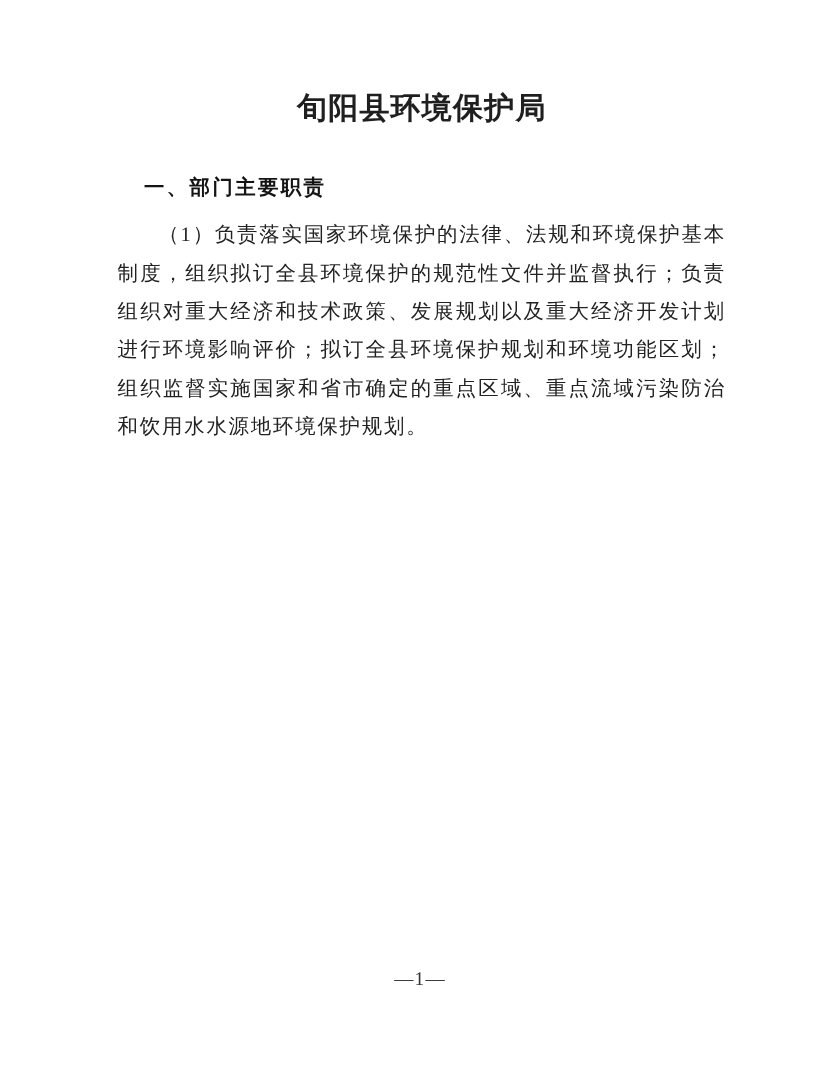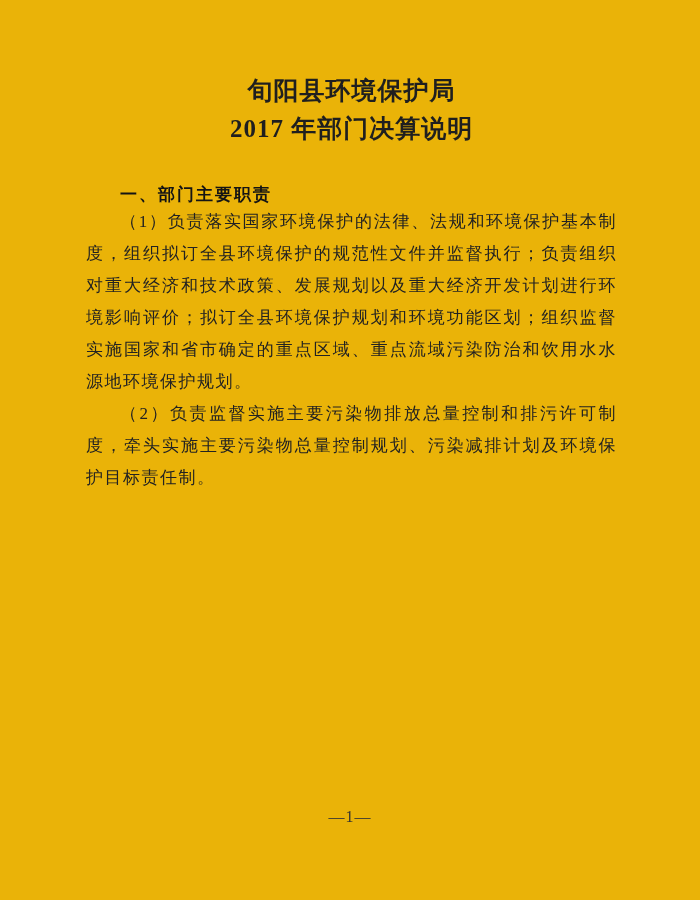--- a/index.html
+++ b/index.html
@@ -5,21 +5,21 @@
   html, body {
     margin: 0;
     padding: 0;
     background: #e9e9e9;
   }
   .doc-page {
     position: relative;
     width: 700px;
     height: 900px;
     margin: 0 auto;
-    background: #eab308;
+    background: #ffffff;
     color: #1f1f1f;
     font-family: "Liberation Serif", "DejaVu Serif", serif;
     overflow: hidden;
     box-sizing: border-box;
   }
   .doc-content {
     position: absolute;
     left: 86px;
     top: 0;
     width: 531px;
@@ -43,21 +43,21 @@
     font-weight: bold;
     line-height: 22px;
     letter-spacing: 2px;
     text-indent: 34px;
     color: #141414;
   }
   .body-text {
     margin-top: 0;
   }
   .body-text p {
-    margin: 0;
+    margin: 12px;
     font-size: 17px;
     line-height: 32px;
     letter-spacing: 1.5px;
     text-align: justify;
     text-justify: inter-character;
     text-indent: 34px;
     word-break: break-all;
     color: #222222;
   }
   .page-footer {
@@ -72,26 +72,24 @@
   }
 </style>
 </head>
 <body>
 
 <div class="doc-page">
   <div class="doc-content">
 
     <div class="doc-title">
       <span class="title-line">旬阳县环境保护局</span>
-      <span class="title-line">2017 年部门决算说明</span>
     </div>
 
     <div class="section-heading">一、部门主要职责</div>
 
     <div class="body-text">
       <p>（1）负责落实国家环境保护的法律、法规和环境保护基本制度，组织拟订全县环境保护的规范性文件并监督执行；负责组织对重大经济和技术政策、发展规划以及重大经济开发计划进行环境影响评价；拟订全县环境保护规划和环境功能区划；组织监督实施国家和省市确定的重点区域、重点流域污染防治和饮用水水源地环境保护规划。</p>
-      <p>（2）负责监督实施主要污染物排放总量控制和排污许可制度，牵头实施主要污染物总量控制规划、污染减排计划及环境保护目标责任制。</p>
     </div>
 
   </div>
 
   <div class="page-footer">—1—</div>
 </div>
 
 </body></html>

